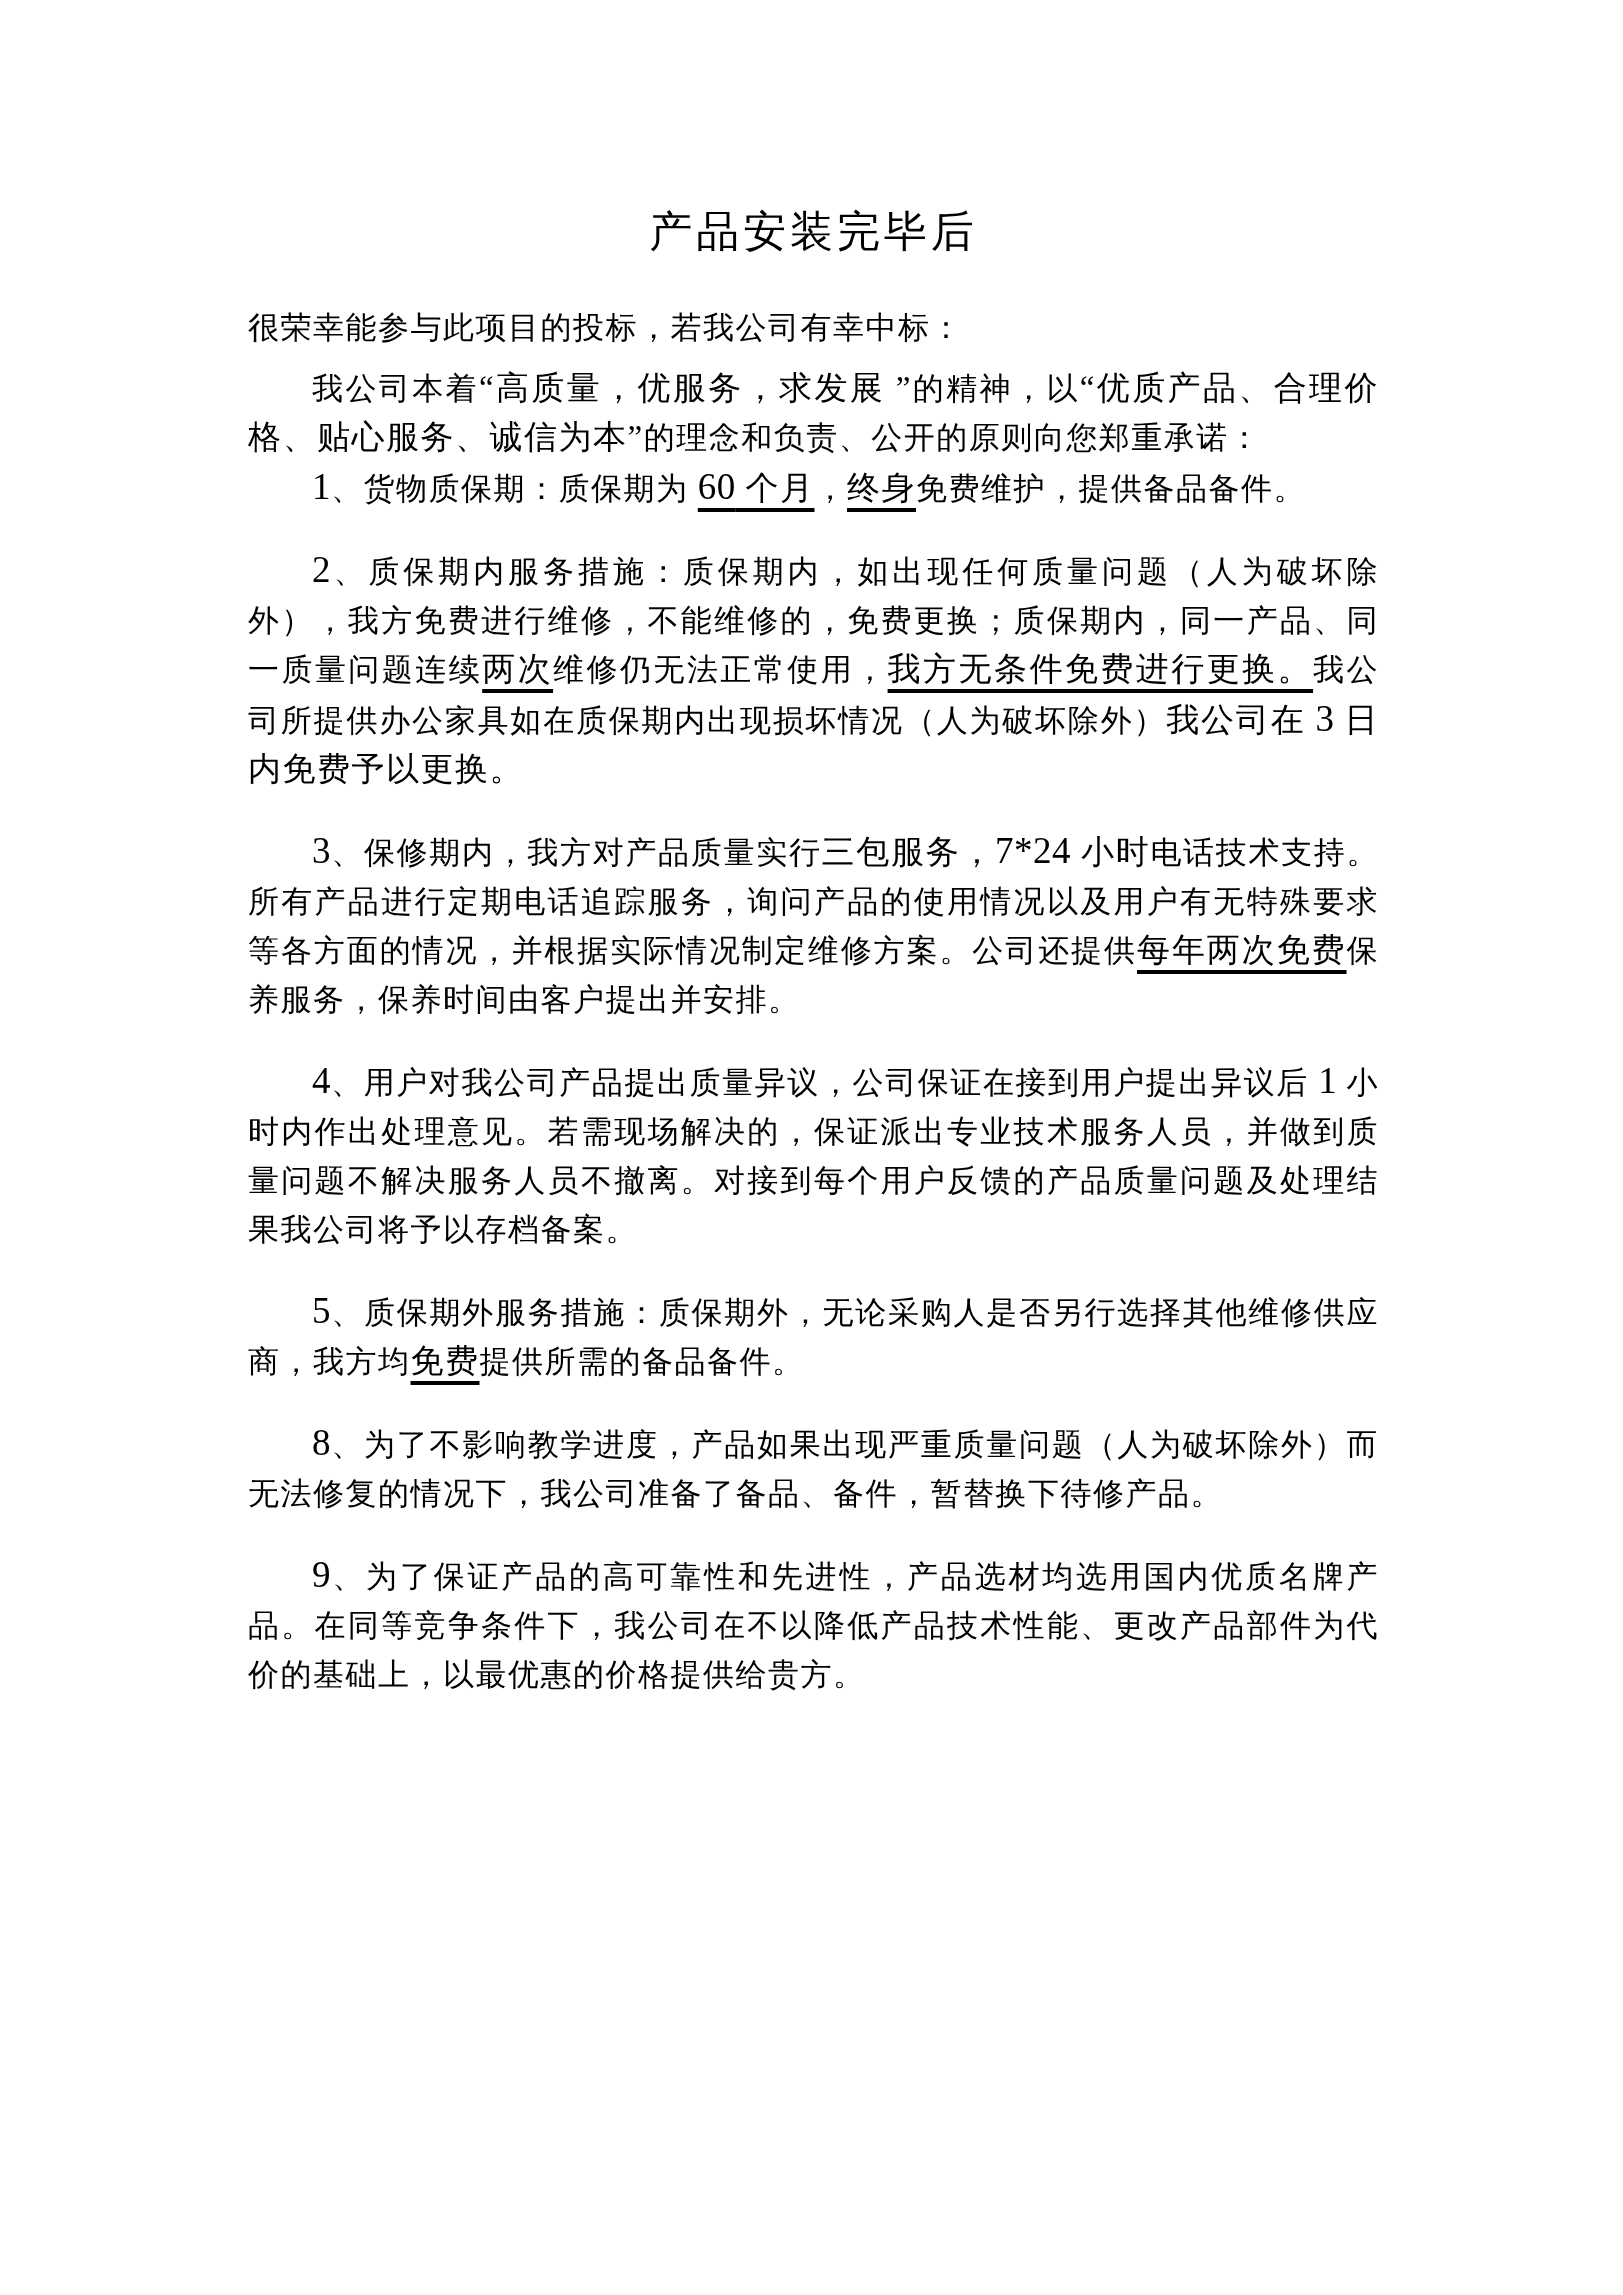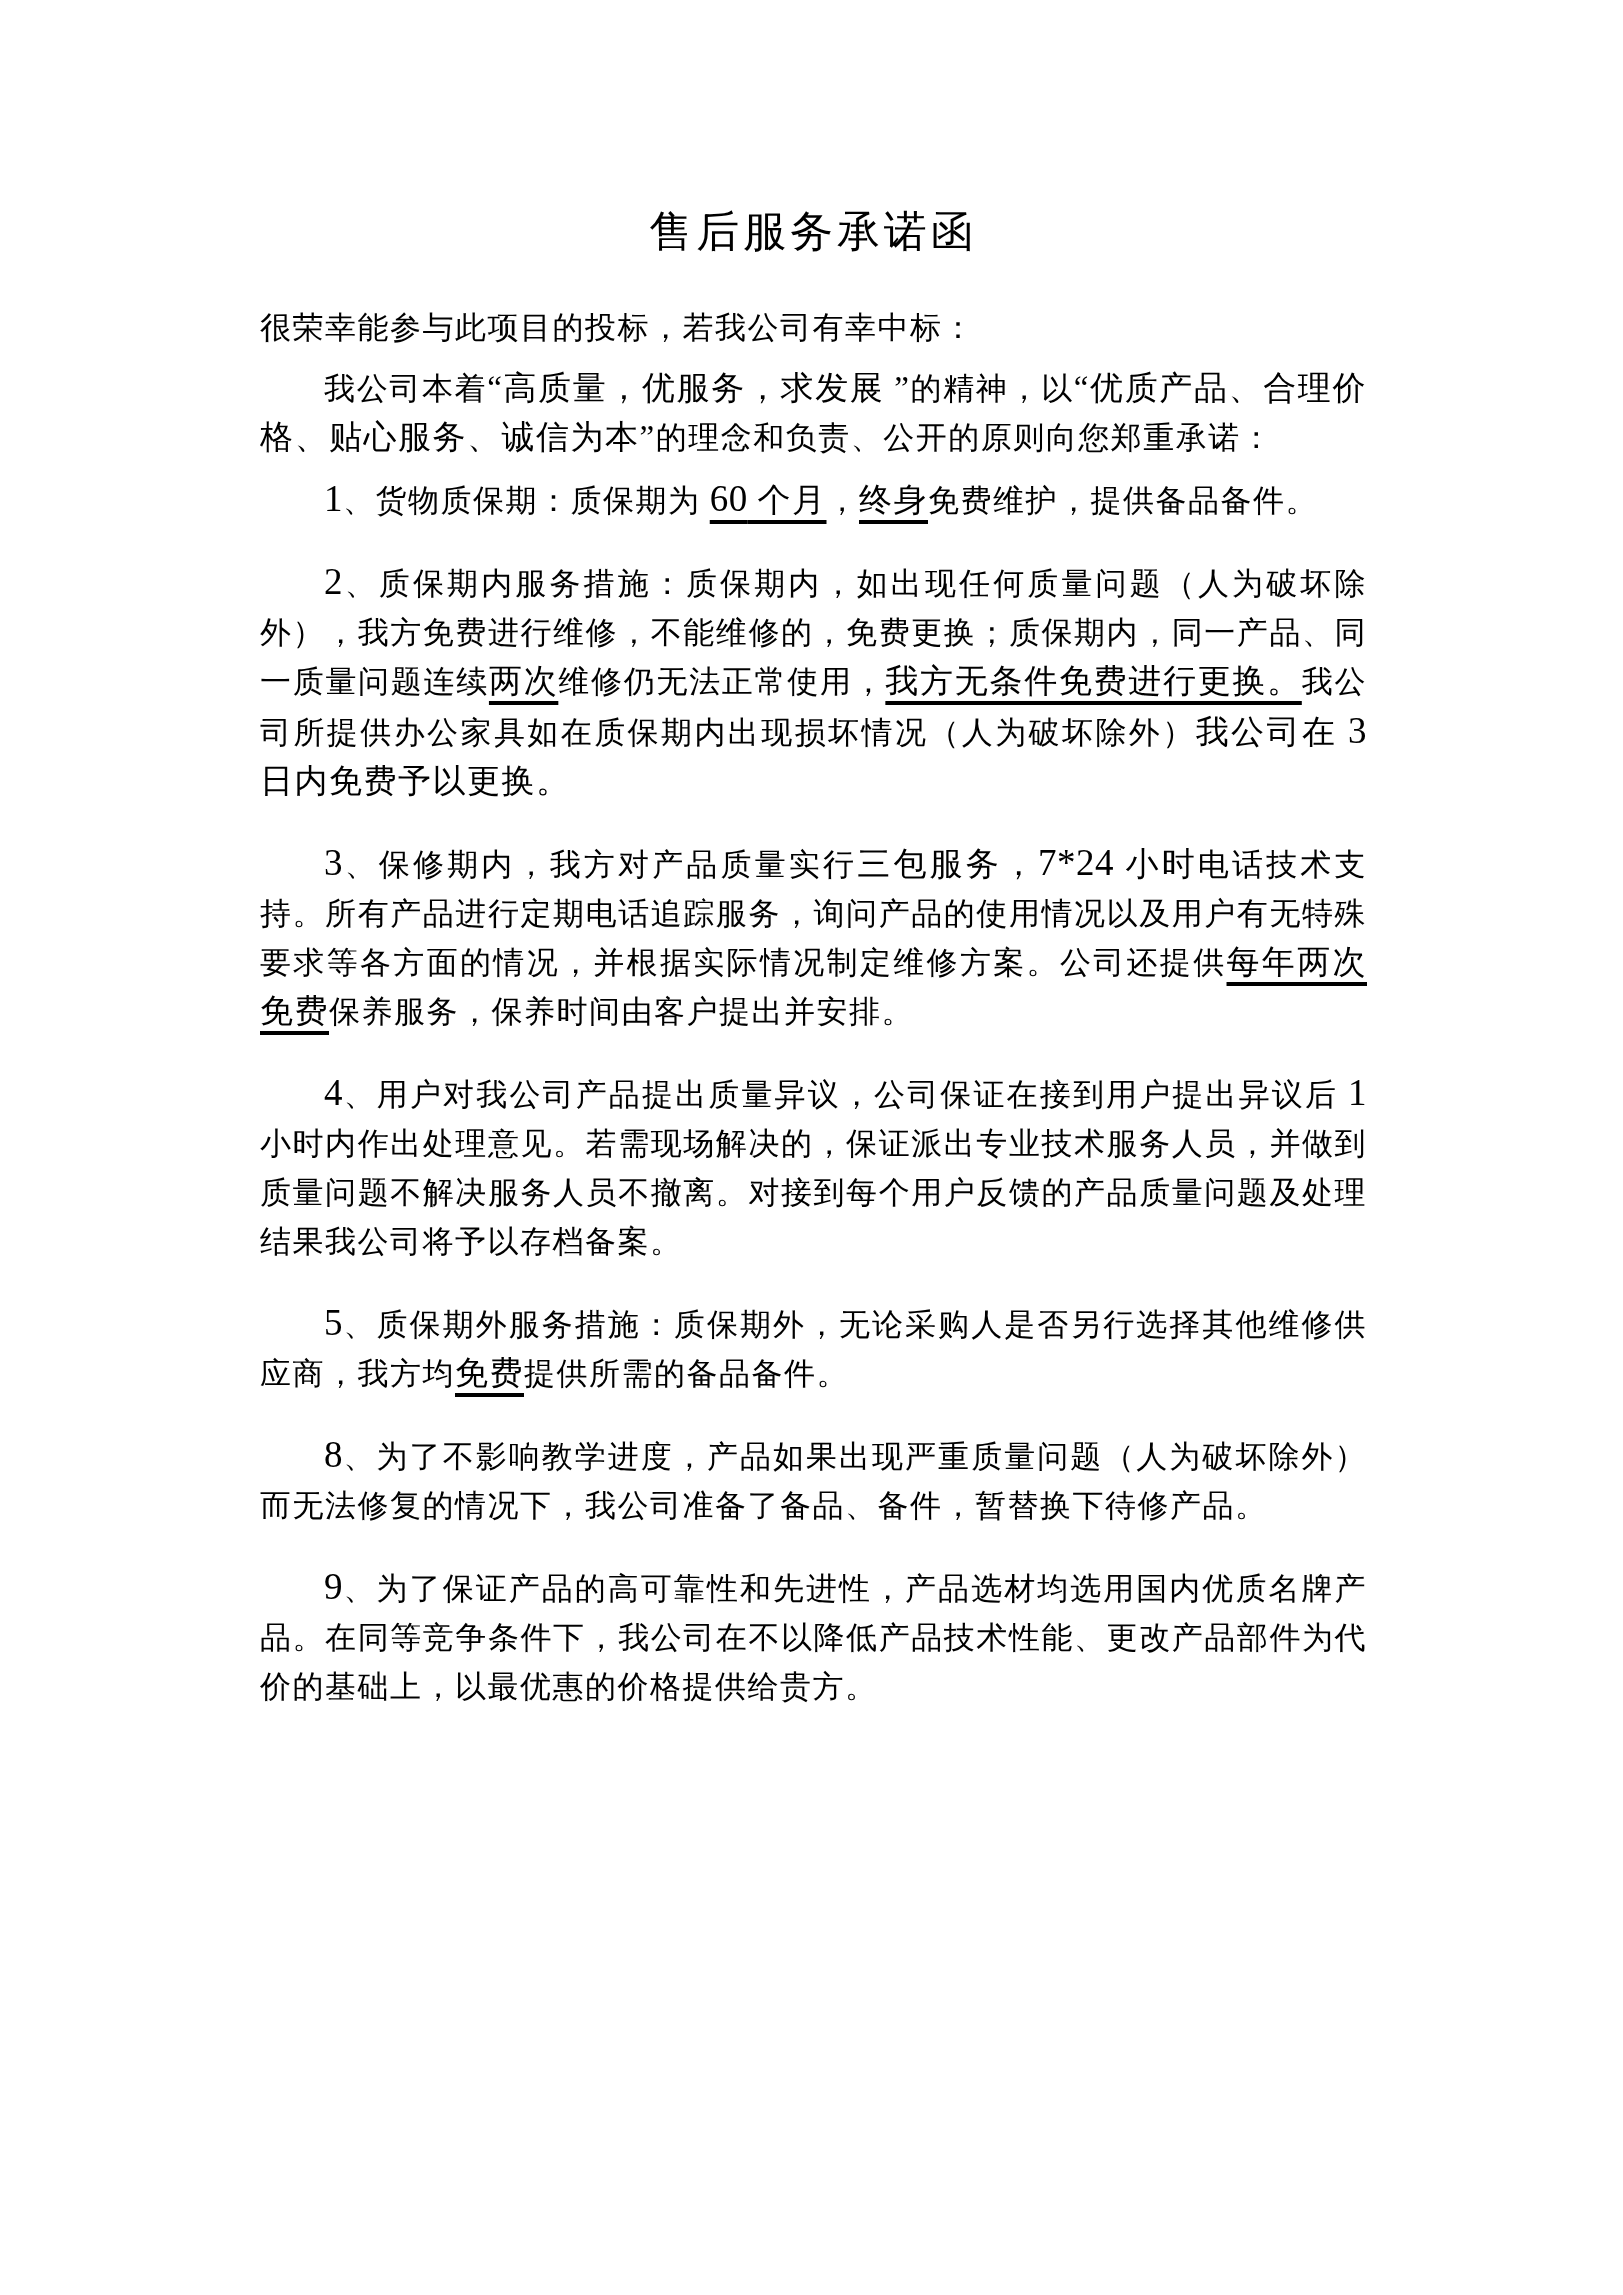--- a/index.html
+++ b/index.html
@@ -25,21 +25,21 @@
     letter-spacing: 3.9px;
     text-align: center;
     margin: 0 0 39px 0;
   }
   .para {
     font-size: 31px;
     line-height: 49px;
     letter-spacing: 1.5px;
     text-align: justify;
     text-justify: inter-character;
-    margin: 12px;
+    margin: 0;
   }
   .indent { text-indent: 64px; }
   .indent-sm { text-indent: 31px; }
   .mb-sm { margin-bottom: 12.3px; }
   .mb-lg { margin-bottom: 32px; }
   .b { font-weight: 400; font-size: 33px; }
   .u {
     text-decoration-line: underline;
     text-decoration-thickness: 4.4px;
     text-underline-offset: 8.8px;
@@ -50,21 +50,21 @@
     line-height: 49px;
     letter-spacing: 1.5px;
     text-align: right;
     margin-top: 27px;
   }
 </style>
 </head>
 <body>
 
 <div class="page">
-  <h1 class="title">售后服务承诺函</h1>
+  <h1 class="title">产品安装完毕后</h1>
   <div id="paragraphs">
       <p class="para mb-sm"><span>很荣幸能参与此项目的投标，若我公司有幸中标：</span></p>
       <p class="para indent"><span>我公司本着</span><span class="b">“高质量，优服务，求发展 ”</span><span>的精神，以</span><span class="b">“优质产品、合理价格、贴心服务、诚信为本”</span><span>的理念和负责、公开的原则向您郑重承诺：</span></p>
       <p class="para indent mb-lg"><span class="num">1</span><span>、货物质保期：质保期为 </span><span class="b u num">60</span><span class="b u"> 个月</span><span>，</span><span class="b u">终身</span><span>免费维护，提供备品备件。</span></p>
       <p class="para indent mb-lg"><span class="num">2</span><span>、质保期内服务措施：质保期内，如出现任何质量问题（人为破坏除外），我方免费进行维修，不能维修的，免费更换；质保期内，同一产品、同一质量问题连续</span><span class="b u">两次</span><span>维修仍无法正常使用，</span><span class="b u">我方无条件免费进行更换。</span><span>我公司所提供办公家具如在质保期内出现损坏情况（人为破坏除外）</span><span class="b">我公司在 </span><span class="b num">3</span><span class="b"> 日内免费予以更换。</span></p>
       <p class="para indent mb-lg"><span class="num">3</span><span>、保修期内，我方对产品质量实行</span><span class="b">三包服务，</span><span class="b num">7*24</span><span class="b"> 小时</span><span>电话技术支持。所有产品进行定期电话追踪服务，询问产品的使用情况以及用户有无特殊要求等各方面的情况，并根据实际情况制定维修方案。公司还提供</span><span class="b u">每年两次免费</span><span>保养服务，保养时间由客户提出并安排。</span></p>
       <p class="para indent mb-lg"><span class="num">4</span><span>、用户对我公司产品提出质量异议，公司保证在接到用户提出异议后 </span><span class="num">1</span><span> 小时内作出处理意见。若需现场解决的，保证派出专业技术服务人员，并做到质量问题不解决服务人员不撤离。对接到每个用户反馈的产品质量问题及处理结果我公司将予以存档备案。</span></p>
       <p class="para indent mb-lg"><span class="num">5</span><span>、质保期外服务措施：质保期外，无论采购人是否另行选择其他维修供应商，我方均</span><span class="b u">免费</span><span>提供所需的备品备件。</span></p>
       <p class="para indent mb-lg"><span class="num">8</span><span>、为了不影响教学进度，产品如果出现严重质量问题（人为破坏除外）而无法修复的情况下，我公司准备了备品、备件，暂替换下待修产品。</span></p>
       <p class="para indent"><span class="num">9</span><span>、为了保证产品的高可靠性和先进性，产品选材均选用国内优质名牌产品。在同等竞争条件下，我公司在不以降低产品技术性能、更改产品部件为代价的基础上，以最优惠的价格提供给贵方。</span></p>

